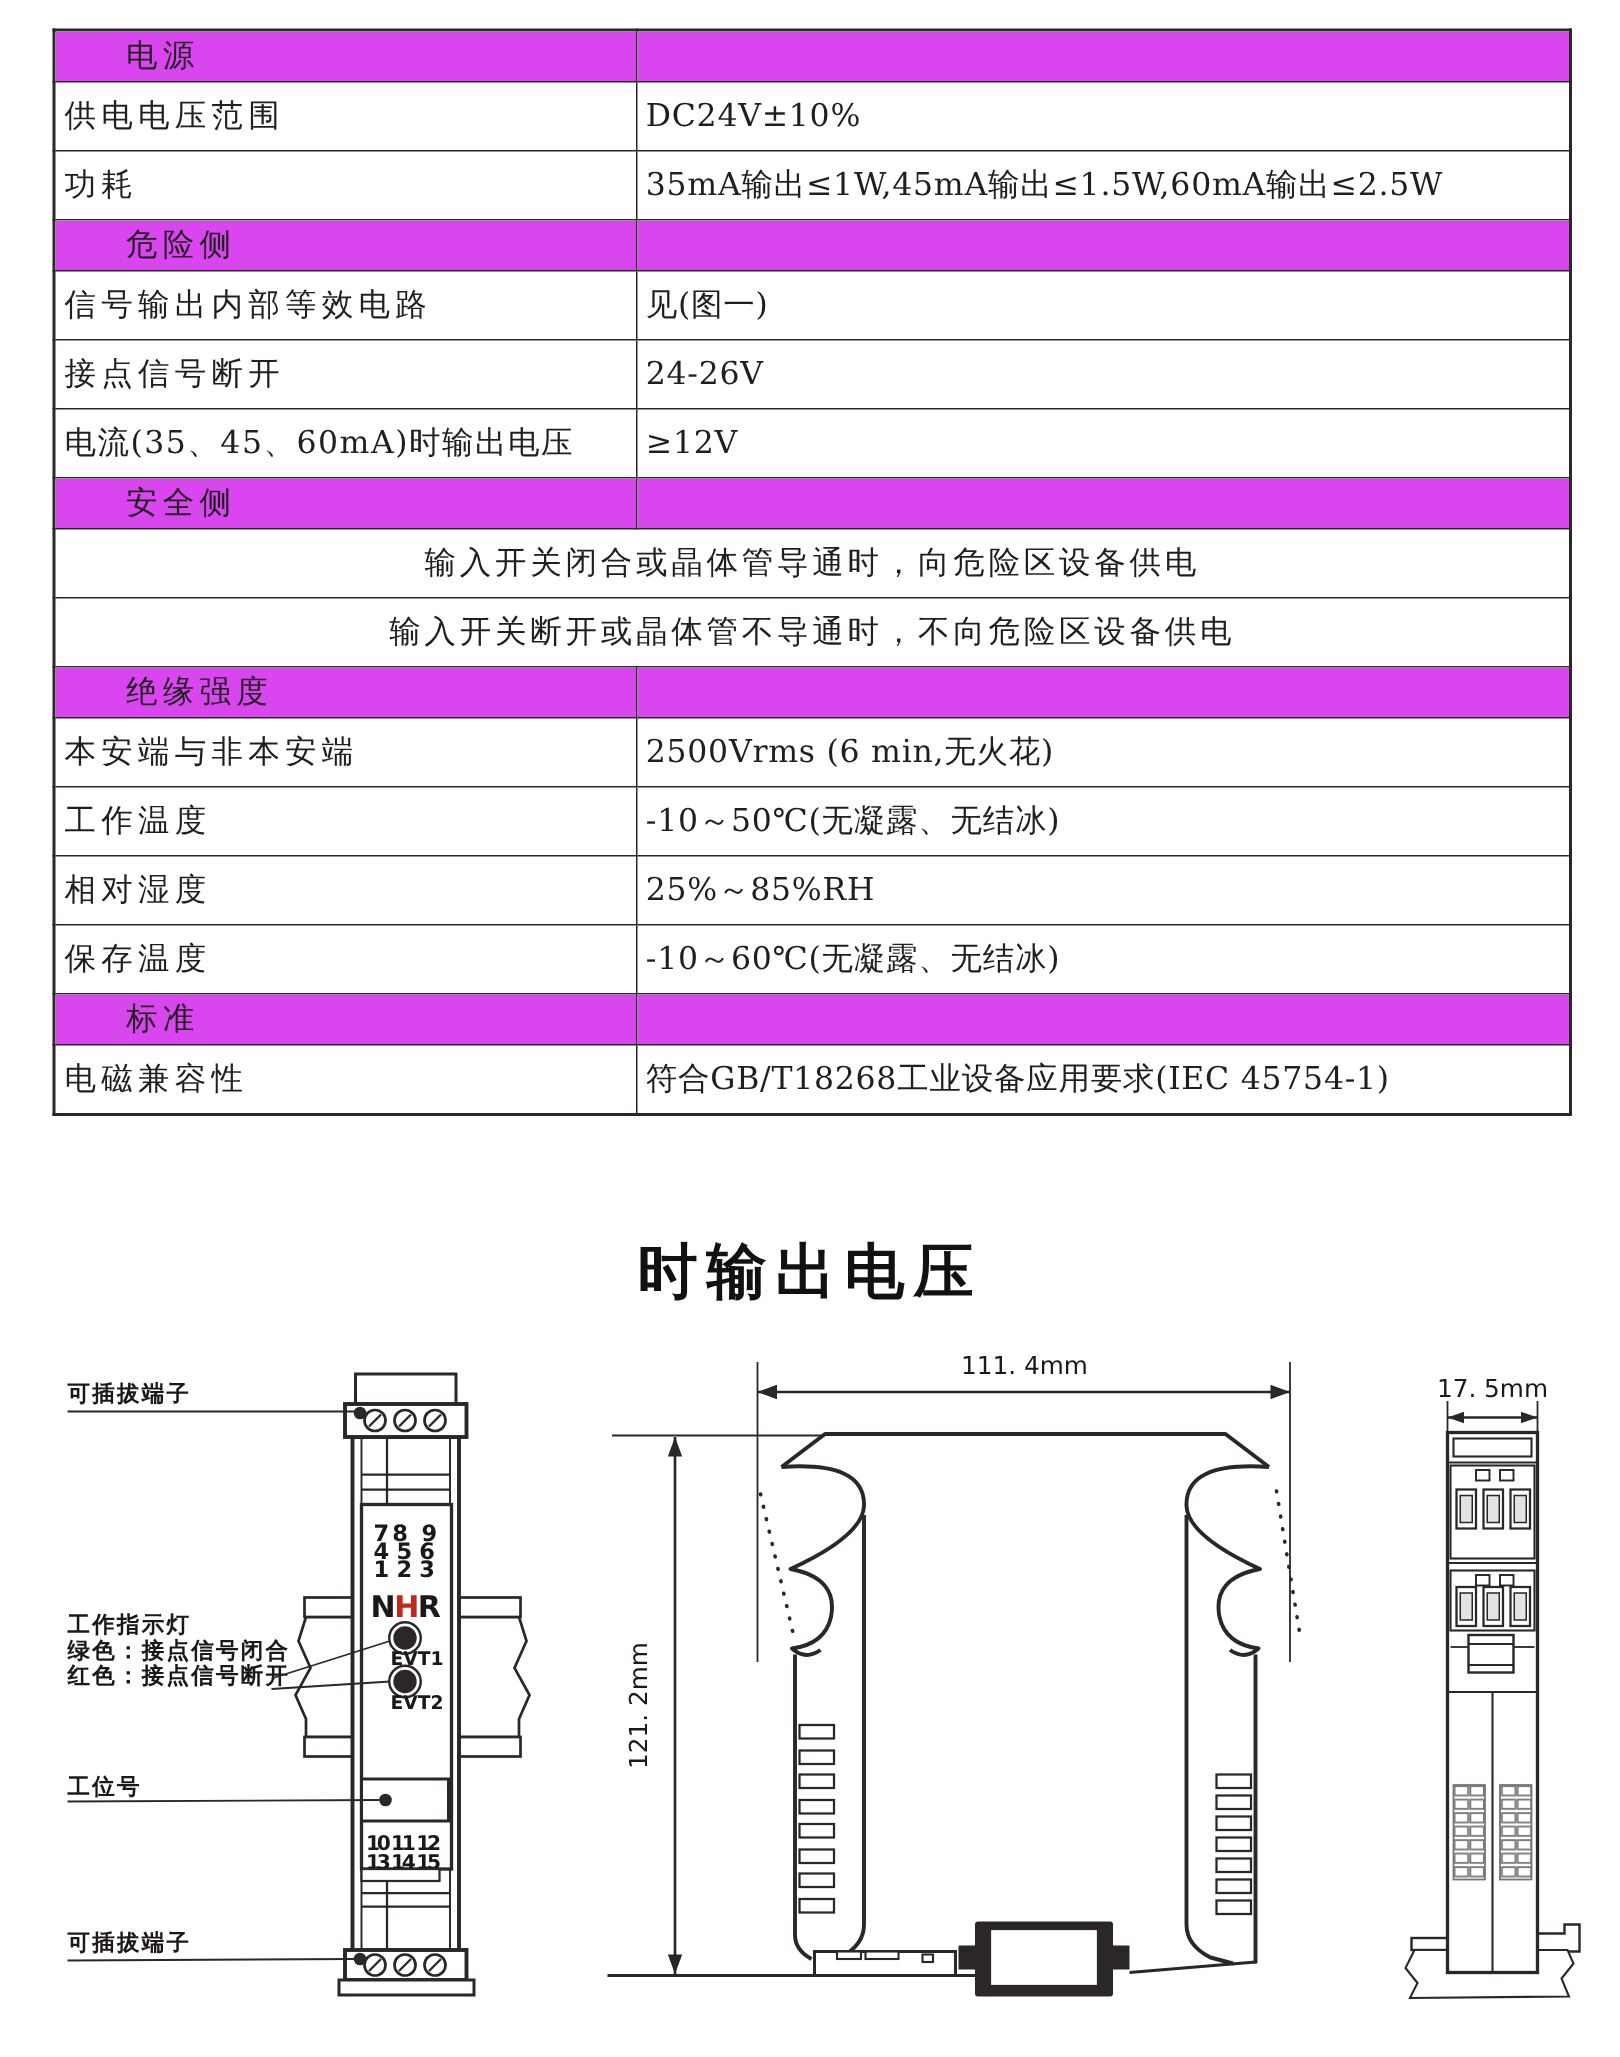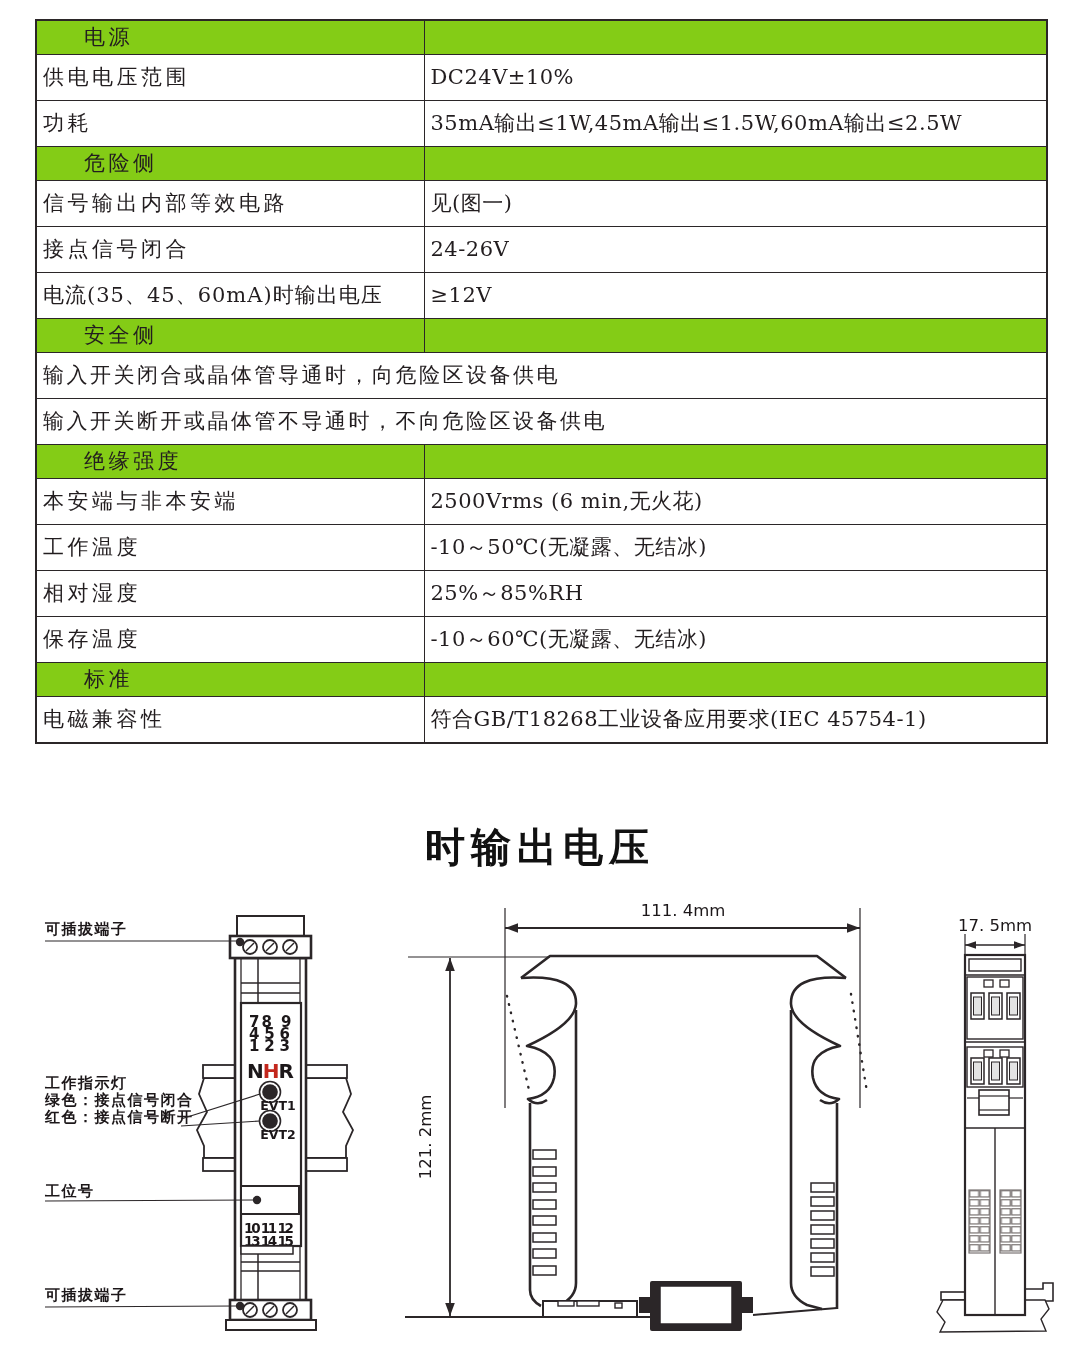--- a/index.html
+++ b/index.html
@@ -4,24 +4,24 @@
 <style>
   html,body{margin:0;padding:0;background:#fff;}
   .page{position:relative;width:1080px;height:1371px;background:#fff;overflow:hidden;
         font-family:"DejaVu Serif","Liberation Serif",serif;}
   
   table.spec{position:absolute;left:35px;top:19px;width:1013px;border-collapse:collapse;
              table-layout:fixed;border:2.6px solid #2b2628;}
   table.spec td{border:1.4px solid #2b2628;font-size:21px;color:#221d1f;line-height:1.05;
                 padding:0 6px;height:45px;letter-spacing:3.5px;white-space:nowrap;overflow:hidden;
                 font-family:"DejaVu Serif","Liberation Serif",serif;}
-  table.spec tr.sec td{height:33px;background:#84cc16;padding-left:47px;}
+  table.spec tr.sec td{height:33px;background:#d946ef;padding-left:47px;}
   table.spec td.val{letter-spacing:0.5px;}
   table.spec td.tight{letter-spacing:1px;}
-  table.spec td.full{letter-spacing:2.5px;}
+  table.spec td.full{letter-spacing:2.5px;text-align:center;}
   
   .dim-title{position:absolute;top:820px;left:0;width:100%;margin:0;text-align:center;
              font:bold 40px "DejaVu Sans","Liberation Sans",sans-serif;letter-spacing:6px;color:#111;}
   
   svg.drawings{position:absolute;left:0;top:0;}
   .o{stroke:#2b2628;fill:none;}
   .w{stroke:#2b2628;fill:#ffffff;}
   .f{fill:#2b2628;stroke:none;}
   .lbl{font:bold 15px "DejaVu Sans","Liberation Sans",sans-serif;fill:#1c1719;letter-spacing:1.5px;}
   .dim{font:16.5px "DejaVu Sans","Liberation Sans",sans-serif;fill:#1c1719;}
@@ -55,21 +55,21 @@
       </tr>
       <tr class="sec">
         <td class="lab">危险侧</td>
         <td class="val"></td>
       </tr>
       <tr>
         <td class="lab">信号输出内部等效电路</td>
         <td class="val">见(图一)</td>
       </tr>
       <tr>
-        <td class="lab">接点信号闭合</td>
+        <td class="lab">接点信号断开</td>
         <td class="val">24-26V</td>
       </tr>
       <tr>
         <td class="lab tight">电流(35、45、60mA)时输出电压</td>
         <td class="val">≥12V</td>
       </tr>
       <tr class="sec">
         <td class="lab">安全侧</td>
         <td class="val"></td>
       </tr>

